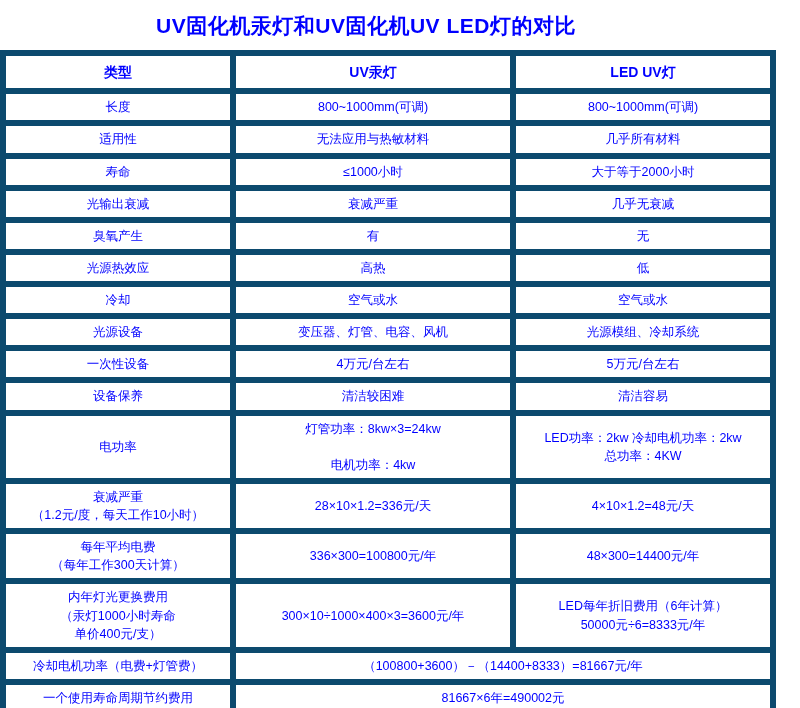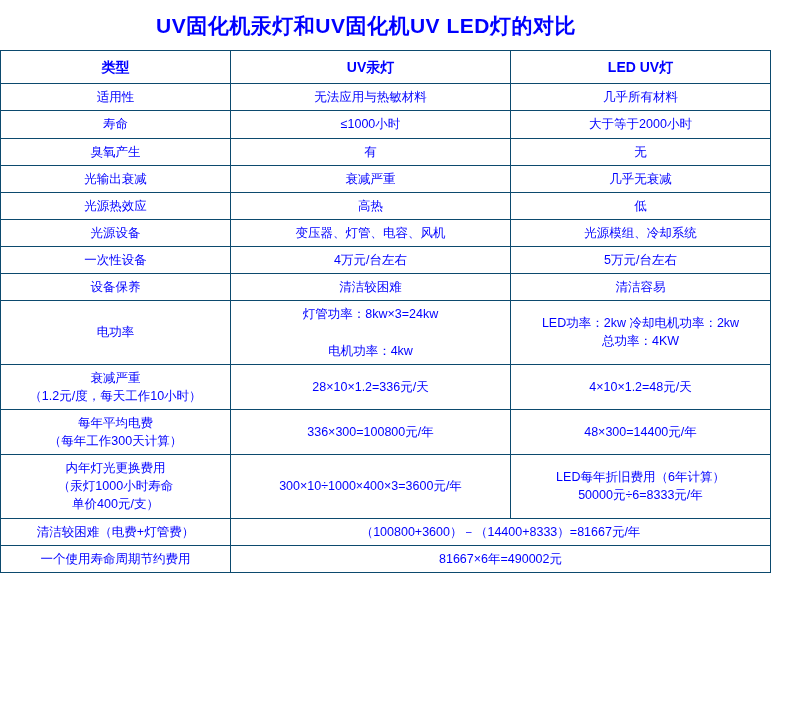--- a/index.html
+++ b/index.html
@@ -29,21 +29,21 @@
     padding: 12px 0 10px 0;
     letter-spacing: 0.5px;
   }
   table.cmp {
     border-collapse: collapse;
     width: 770px;
     margin: 0 auto;
     table-layout: fixed;
   }
   table.cmp td, table.cmp th {
-    border: 1px solid #0c4a6e;
+    border: 6px solid #0c4a6e;
     color: #0000ff;
     font-size: 12.5px;
     text-align: center;
     vertical-align: middle;
     padding: 4px 3px;
     line-height: 1.45;
     font-weight: normal;
   }
   table.cmp thead th {
     font-weight: bold;
@@ -71,43 +71,53 @@
     </colgroup>
     <thead>
       <tr>
         <th>类型</th>
         <th>UV汞灯</th>
         <th>LED UV灯</th>
       </tr>
     </thead>
     <tbody id="table-body">
         <tr>
+          <td class="multiline">长度</td>
+          <td class="multiline">800~1000mm(可调)</td>
+          <td class="multiline">800~1000mm(可调)</td>
+        </tr>
+        <tr>
           <td class="multiline">适用性</td>
           <td class="multiline">无法应用与热敏材料</td>
           <td class="multiline">几乎所有材料</td>
         </tr>
         <tr>
           <td class="multiline">寿命</td>
           <td class="multiline">≤1000小时</td>
           <td class="multiline">大于等于2000小时</td>
         </tr>
         <tr>
+          <td class="multiline">光输出衰减</td>
+          <td class="multiline">衰减严重</td>
+          <td class="multiline">几乎无衰减</td>
+        </tr>
+        <tr>
           <td class="multiline">臭氧产生</td>
           <td class="multiline">有</td>
           <td class="multiline">无</td>
         </tr>
         <tr>
-          <td class="multiline">光输出衰减</td>
-          <td class="multiline">衰减严重</td>
-          <td class="multiline">几乎无衰减</td>
-        </tr>
-        <tr>
           <td class="multiline">光源热效应</td>
           <td class="multiline">高热</td>
           <td class="multiline">低</td>
+        </tr>
+        <tr>
+          <td class="multiline">冷却</td>
+          <td class="multiline">空气或水</td>
+          <td class="multiline">空气或水</td>
         </tr>
         <tr>
           <td class="multiline">光源设备</td>
           <td class="multiline">变压器、灯管、电容、风机</td>
           <td class="multiline">光源模组、冷却系统</td>
         </tr>
         <tr>
           <td class="multiline">一次性设备</td>
           <td class="multiline">4万元/台左右</td>
           <td class="multiline">5万元/台左右</td>
@@ -139,21 +149,21 @@
         </tr>
         <tr>
           <td class="multiline">内年灯光更换费用
 （汞灯1000小时寿命
 单价400元/支）</td>
           <td class="multiline">300×10÷1000×400×3=3600元/年</td>
           <td class="multiline">LED每年折旧费用（6年计算）
 50000元÷6=8333元/年</td>
         </tr>
         <tr>
-          <td class="multiline">清洁较困难（电费+灯管费）</td>
+          <td class="multiline">冷却电机功率（电费+灯管费）</td>
           <td class="multiline wide-span" colspan="2">（100800+3600）－（14400+8333）=81667元/年</td>
         </tr>
         <tr>
           <td class="multiline">一个使用寿命周期节约费用</td>
           <td class="multiline wide-span" colspan="2">81667×6年=490002元</td>
         </tr>
       </tbody>
   </table>
 
 </div>

